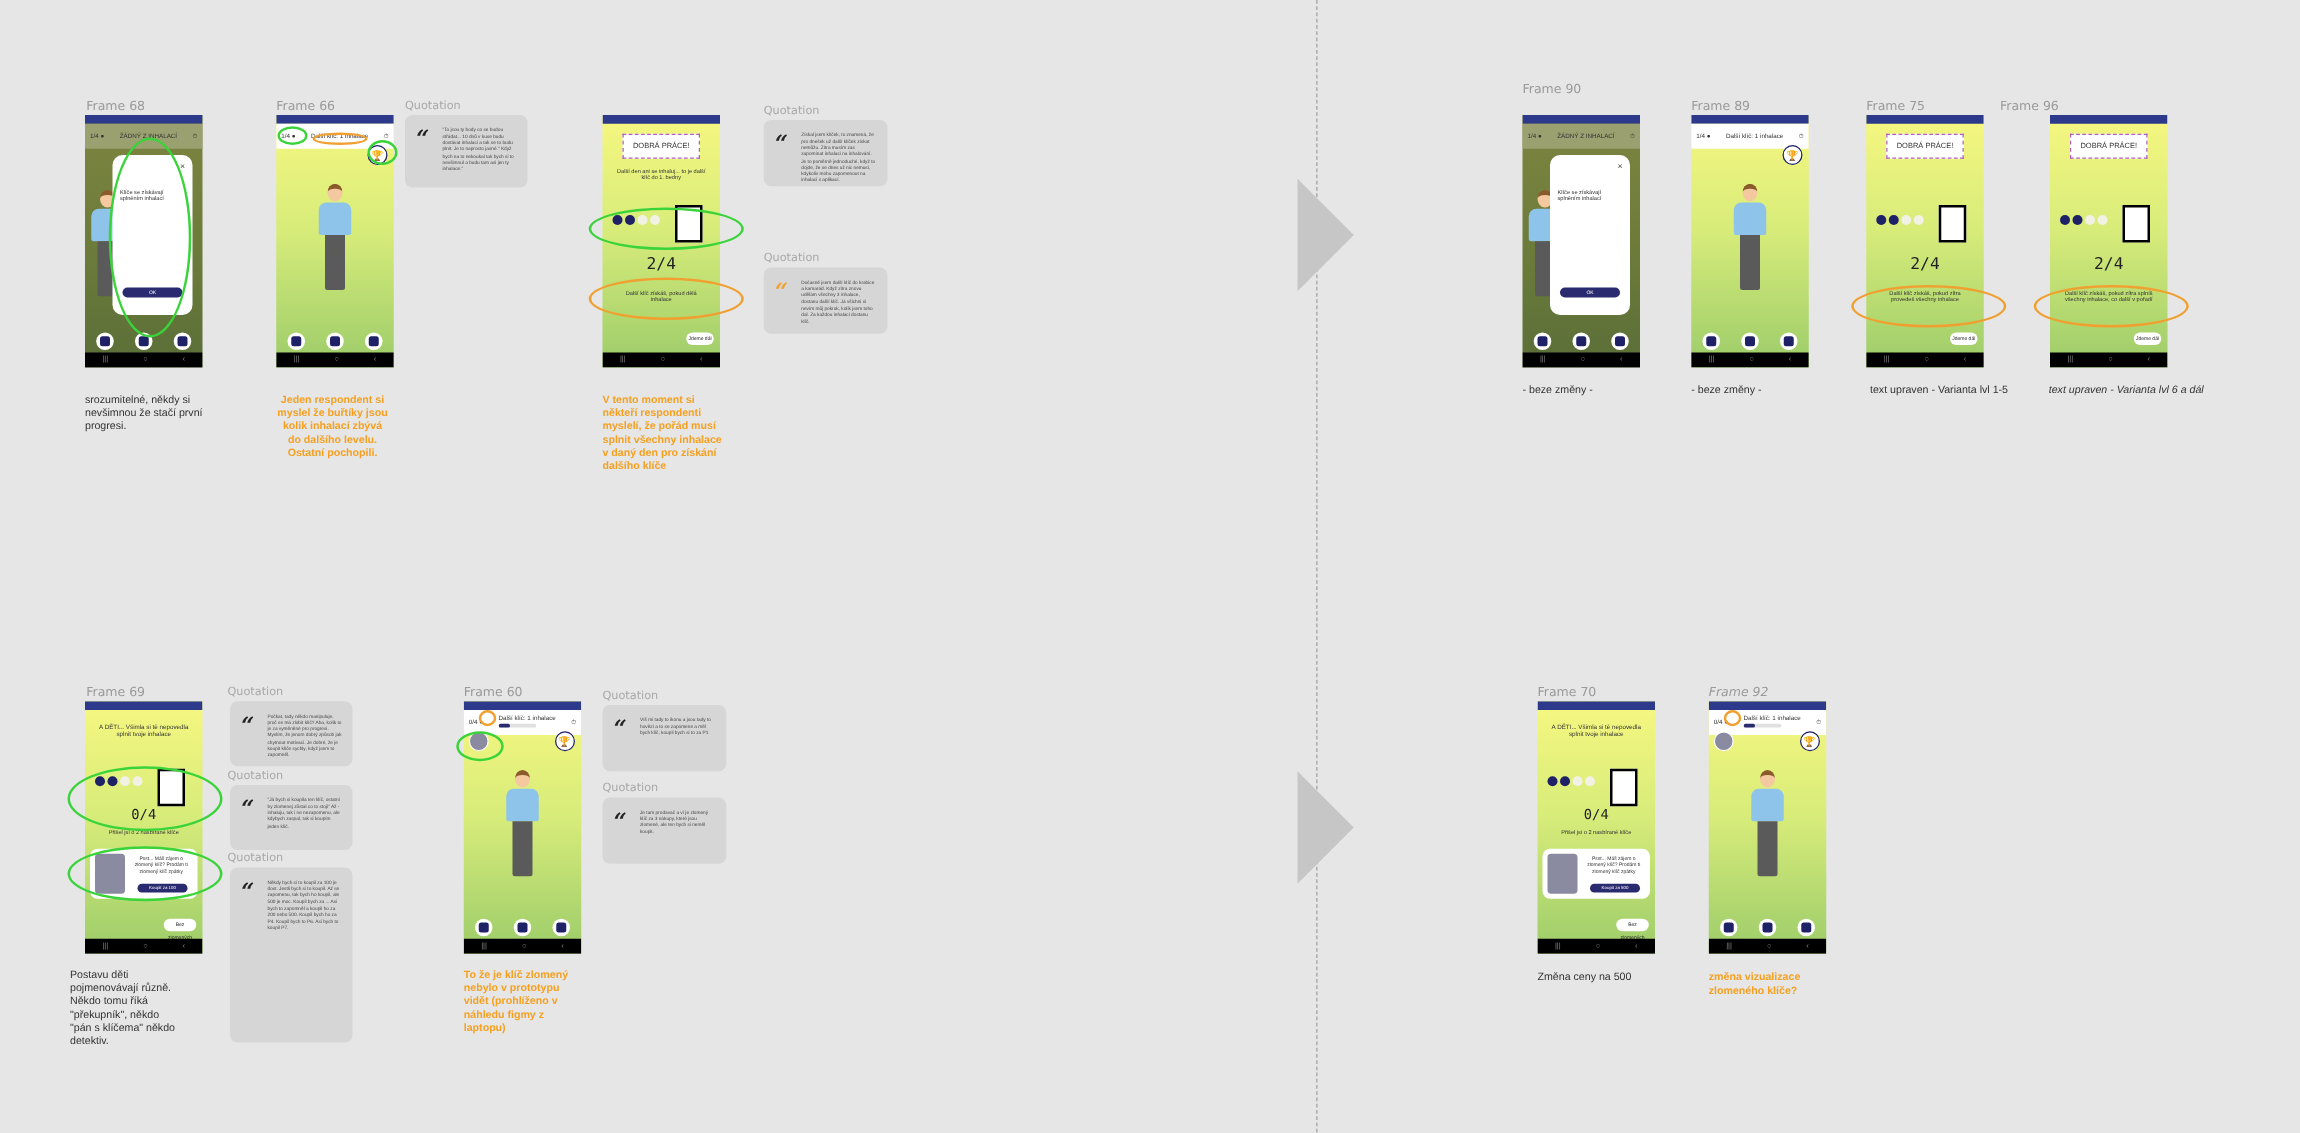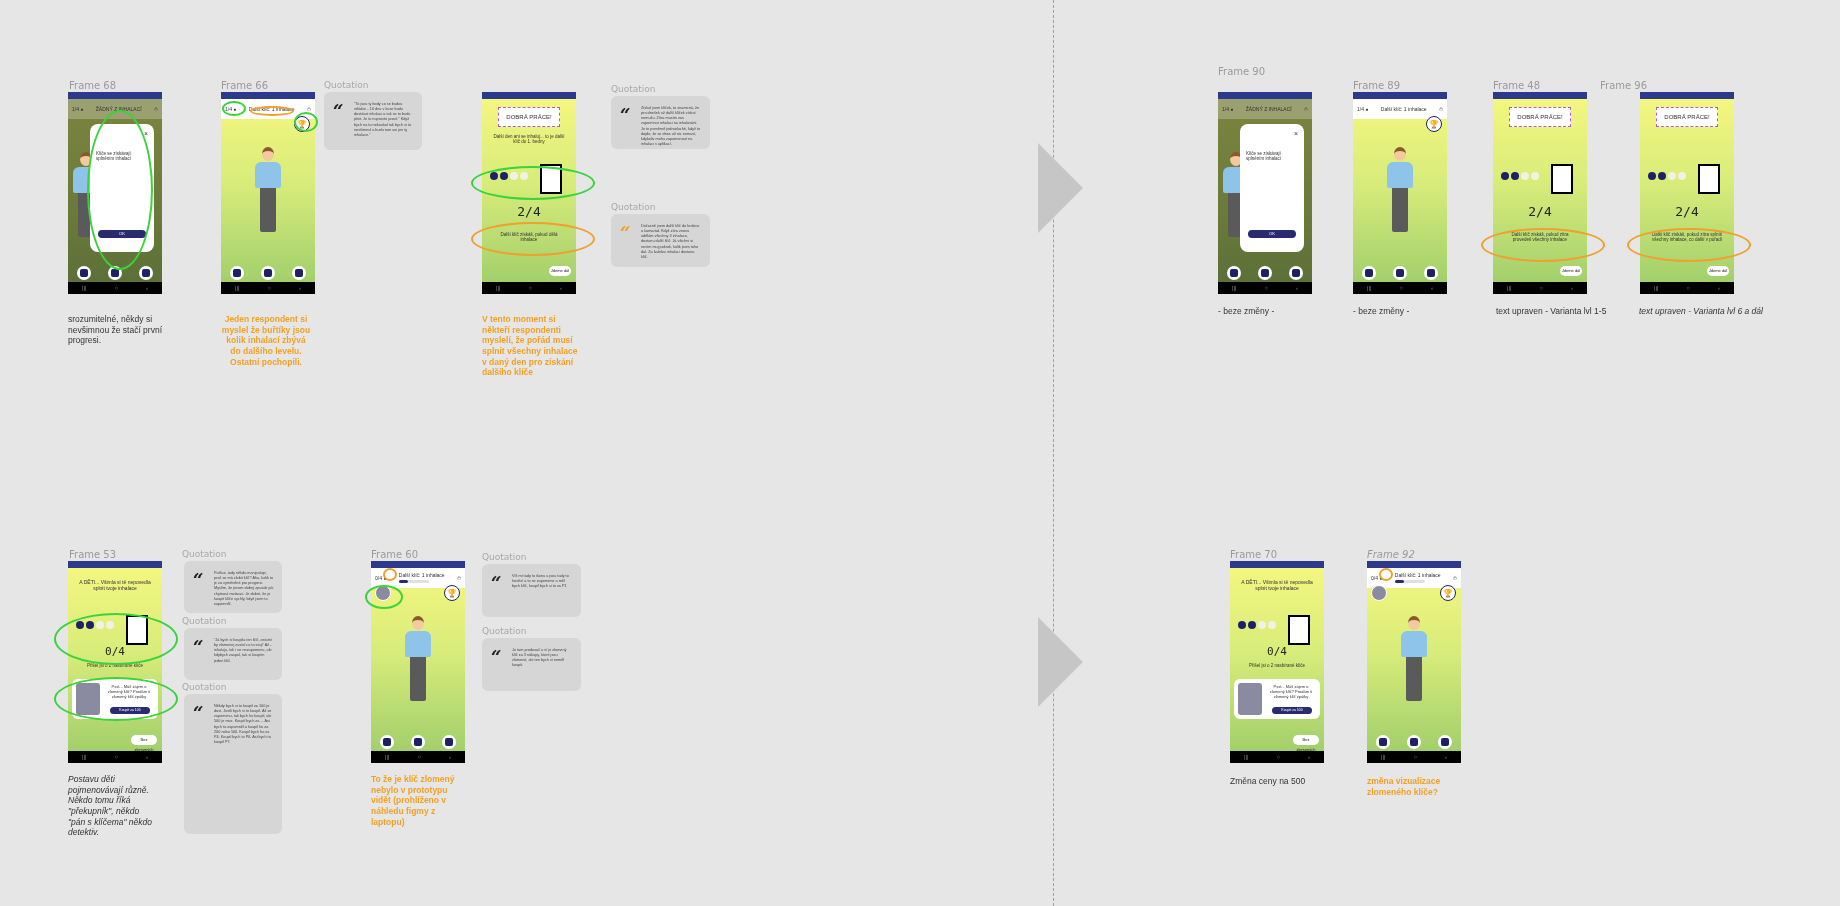--- a/index.html
+++ b/index.html
@@ -165,21 +165,21 @@
 <div class="quote" style="left:611px; top:96px; width:99px; height:53px;">
   <span class="qmark">“</span>
   <span>Získal jsem klíček, to znamená, že pro dnešek už další klíček získat nemůžu. Zítra musím zas zapomínat inhalaci na inhalování. Je to poměrně jednoduché, když to dojde, že se dnes už nic nemusí, kdykoliv mohu zapomenout na inhalaci s aplikací.</span>
 </div>
 <div class="quote-label" style="left:611px; top:202px;">Quotation</div>
 <div class="quote" style="left:611px; top:214px; width:99px; height:53px;">
   <span class="qmark orange-q">“</span>
   <span>Dočasně jsem další klíč do krabice a kamarád. Když zítra znovu udělám všechny 3 inhalace, dostanu další klíč. Já všichni si nevím můj pokrok, kolik jsem toho dal. Za každou inhalaci dostanu klíč.</span>
 </div>
 
-<div class="frame-label" style="left:69px; top:549px;">Frame 53</div>
+<div class="frame-label" style="left:69px; top:549px;">Frame 69</div>
 <div class="phone" style="left:68px; top:561px; height:202px;">
   <div class="status"></div>
   <div class="small-txt" style="top:18px; font-size:5px; padding:0 6px;">A DĚTI... Všimla si tě nepovedla splnit tvoje inhalace</div>
   <div class="keys" style="top:60px;">
       <i class="k"></i>
       <i class="k"></i>
       <i class="k e"></i>
       <i class="k e"></i>
     </div>
   <div class="box" style="top:54px;"></div>
@@ -194,21 +194,21 @@
   </div>
   <div class="next-btn" style="width:26px;">Bez zlomených</div>
   <div class="navbar">
       <span>|||</span>
       <span>○</span>
       <span>‹</span>
     </div>
 </div>
 <div class="ellipse green" style="left:54px; top:613px; width:124px; height:52px;"></div>
 <div class="ellipse green" style="left:54px; top:677px; width:124px; height:44px;"></div>
-<div class="note" style="left:68px; top:774px; width:90px;font-style:italic;">Postavu děti pojmenovávají různě. Někdo tomu říká "překupník", někdo "pán s klíčema" někdo detektiv.</div>
+<div class="note" style="left:56px; top:774px; width:90px;">Postavu děti pojmenovávají různě. Někdo tomu říká "překupník", někdo "pán s klíčema" někdo detektiv.</div>
 
 <div class="quote-label" style="left:182px; top:549px;">Quotation</div>
 <div class="quote" style="left:184px; top:561px; width:98px; height:52px;">
   <span class="qmark">“</span>
   <span>Počkat, tady někdo manipuluje, proč se má zlobit klíč? Aha, kolik to je za vyměněné pro progresi. Myslím, že jenom dobrý způsob jak chytnout motivaci. Je dobré, že je koupit klíče sychly, když jsem to zapomněl.</span>
 </div>
 <div class="quote-label" style="left:182px; top:616px;">Quotation</div>
 <div class="quote" style="left:184px; top:628px; width:98px; height:52px;">
   <span class="qmark">“</span>
   <span>"Já bych si koupila ten klíč, ostatní by zlomenej zůstal co to stojí" Až - inhaluju, tak i ne nezapomenu, ale kdybych zaspal, tak si koupím jeden klíč.</span>
@@ -331,21 +331,21 @@
       </span>
     </div>
   <div class="navbar">
       <span>|||</span>
       <span>○</span>
       <span>‹</span>
     </div>
 </div>
 <div class="note" style="left:1353px; top:306px;">- beze změny -</div>
 
-<div class="frame-label" style="left:1493px; top:80px;">Frame 48</div>
+<div class="frame-label" style="left:1493px; top:80px;">Frame 75</div>
 <div class="phone" style="left:1493px; top:92px; height:202px;">
   <div class="status"></div>
   <div class="success-banner">DOBRÁ PRÁCE!</div>
   <div class="keys">
       <i class="k"></i>
       <i class="k"></i>
       <i class="k e"></i>
       <i class="k e"></i>
     </div>
   <div class="box"></div>

